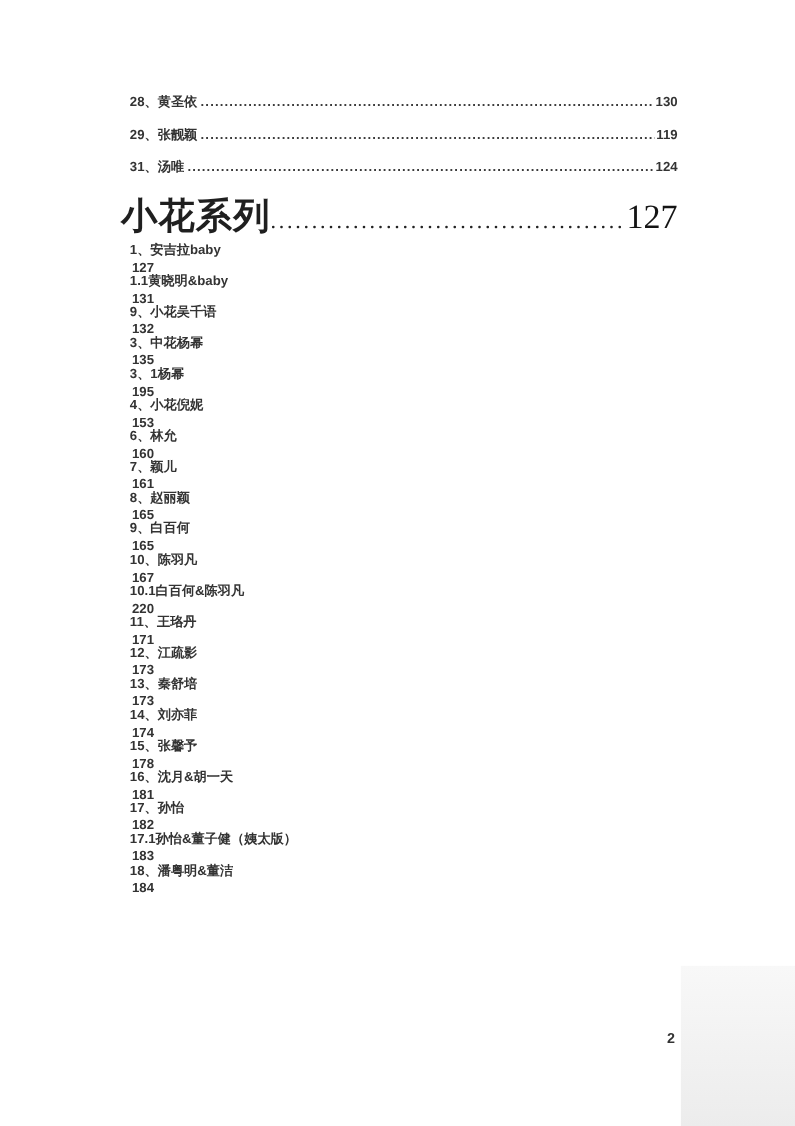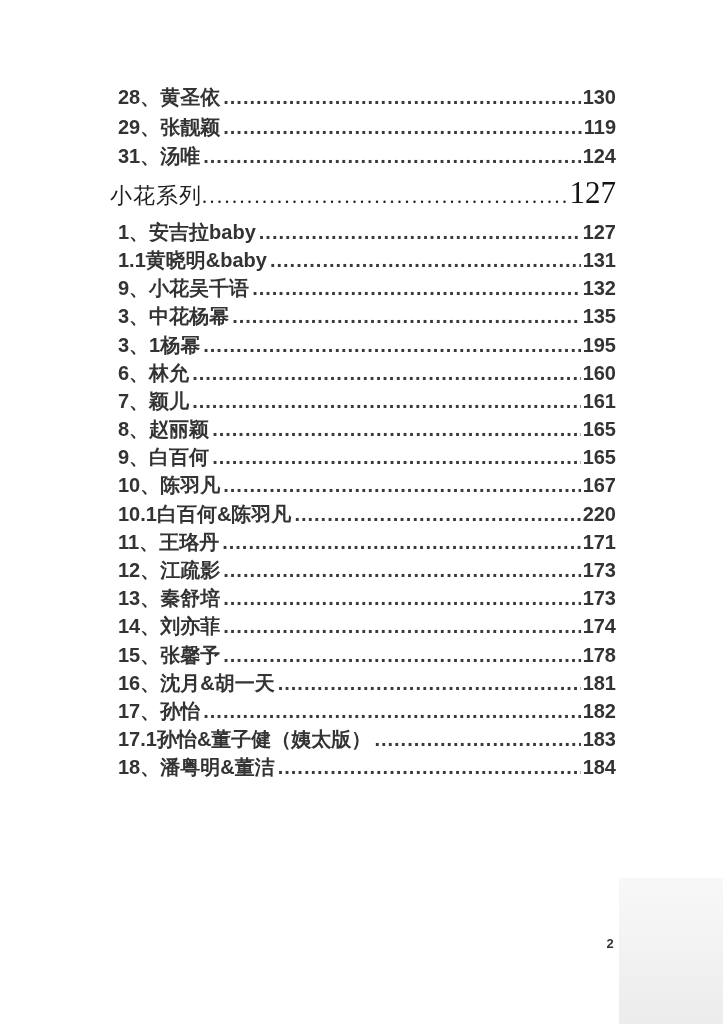--- a/index.html
+++ b/index.html
@@ -30,25 +30,25 @@
   .toc {
     position: absolute;
     left: 118px;
     top: 84px;
     width: 498px;
   }
   .row {
     display: flex;
     align-items: baseline;
     height: 29.6px;
-    font-size: 20px;
+    font-size: 12px;
     font-weight: 700;
     color: #333333;
   }
-  #sec-rows .row { height: 28.2px; }
+  #sec-rows .row { height: 28.2px; flex-direction: column; }
   .label {
     white-space: nowrap;
     padding-right: 3px;
   }
   .dots {
     flex: 1;
     overflow: hidden;
     white-space: nowrap;
   }
   .dots::after {
@@ -60,23 +60,23 @@
   .pg {
     white-space: nowrap;
     padding-left: 2px;
   }
   .heading-row {
     display: flex;
     align-items: baseline;
     margin-left: -8px;
   }
   .h-label {
-    font-size: 22px;
+    font-size: 33px;
     line-height: 46px;
-    font-weight: 400;
+    font-weight: 700;
     color: #1f1f1f;
     letter-spacing: 1px;
     white-space: nowrap;
   }
   .h-dots {
     flex: 1;
     overflow: hidden;
     white-space: nowrap;
     font-family: "Liberation Serif", serif;
   }
@@ -154,20 +154,25 @@
           <span class="label">3、中花杨幂</span>
           <span class="dots"></span>
           <span class="pg">135</span>
         </div>
         <div class="row">
           <span class="label">3、1杨幂</span>
           <span class="dots"></span>
           <span class="pg">195</span>
         </div>
         <div class="row">
+          <span class="label">4、小花倪妮</span>
+          <span class="dots"></span>
+          <span class="pg">153</span>
+        </div>
+        <div class="row">
           <span class="label">6、林允</span>
           <span class="dots"></span>
           <span class="pg">160</span>
         </div>
         <div class="row">
           <span class="label">7、颖儿</span>
           <span class="dots"></span>
           <span class="pg">161</span>
         </div>
         <div class="row">

